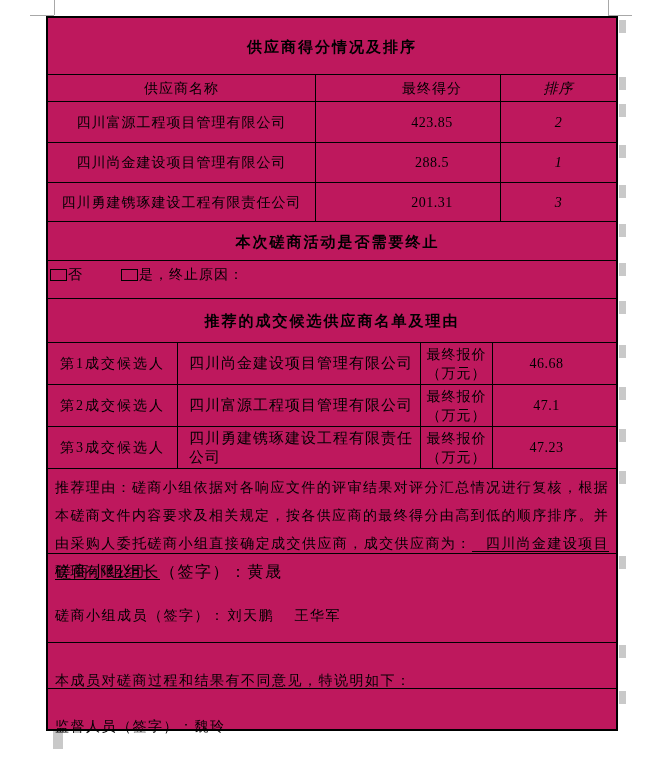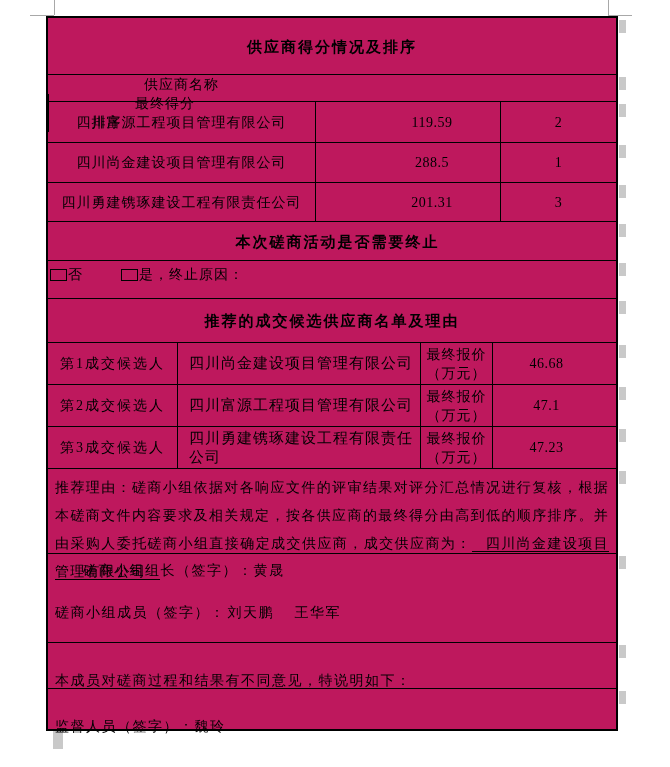--- a/index.html
+++ b/index.html
@@ -59,27 +59,27 @@
     font-weight: bold;
     font-size: 15px;
     letter-spacing: 2px;
     width: 100%;
     display: flex;
   }
   .num { font-family: "Liberation Serif", "DejaVu Serif", serif; letter-spacing: 0.5px; }
 
   
   .r-title   { height: 56px; }
-  .r-head    { height: 27px; flex-direction: column; }
+  .r-head    { height: 27px; }
   .r-data1   { height: 41px; }
   .r-data2   { height: 40px; }
   .r-data3   { height: 39px; }
   .c-name  { width: 267px; }
   .c-score { width: 185px; padding-left: 48px; }
-  .c-rank  { width: 116px; }
+  .c-rank  { width: 116px; font-style: italic; }
 
   
   .r-term-title { height: 39px; padding-left: 11px; }
   .r-checkbox   { height: 38px; }
   .checkbox-line {
     width: 100%;
     padding: 5px 2px 0 2px;
     font-size: 14px;
     letter-spacing: 1px;
     display: flex;
@@ -113,21 +113,21 @@
     letter-spacing: 1.2px;
     text-align: justify;
     display: block;
   }
   .underlined {
     border-bottom: 1px solid #000;
     padding: 0 14px;
   }
 
   .r-sign { height: 89px; display: block; }
-  .sign-line1 { padding: 8px 7px 0 7px; font-size: 14px; letter-spacing: 1.5px; margin-left: 28px; }
+  .sign-line1 { padding: 8px 7px 0 7px; font-size: 16px; letter-spacing: 1.5px; }
   .sign-line2 { padding: 24px 7px 0 7px; font-size: 14px; letter-spacing: 1.5px; }
   .member-names { margin-left: 2px; }
 
   .r-dissent { height: 46px; }
   .r-super   { height: 41px; }
   .top-text {
     width: 100%;
     padding: 5px 7px 0 7px;
     font-size: 14px;
     letter-spacing: 1.5px;
@@ -152,21 +152,21 @@
   </div>
 
   <div class="row r-head">
     <div class="cell c-name">供应商名称</div>
     <div class="cell c-score">最终得分</div>
     <div class="cell c-rank">排序</div>
   </div>
 
   <div class="row r-data1">
     <div class="cell c-name">四川富源工程项目管理有限公司</div>
-    <div class="cell c-score num">119.59</div>
+    <div class="cell c-score num">423.85</div>
     <div class="cell c-rank num">2</div>
   </div>
 
   <div class="row r-data2">
     <div class="cell c-name">四川尚金建设项目管理有限公司</div>
     <div class="cell c-score num">288.5</div>
     <div class="cell c-rank num">1</div>
   </div>
 
   <div class="row r-data3">

